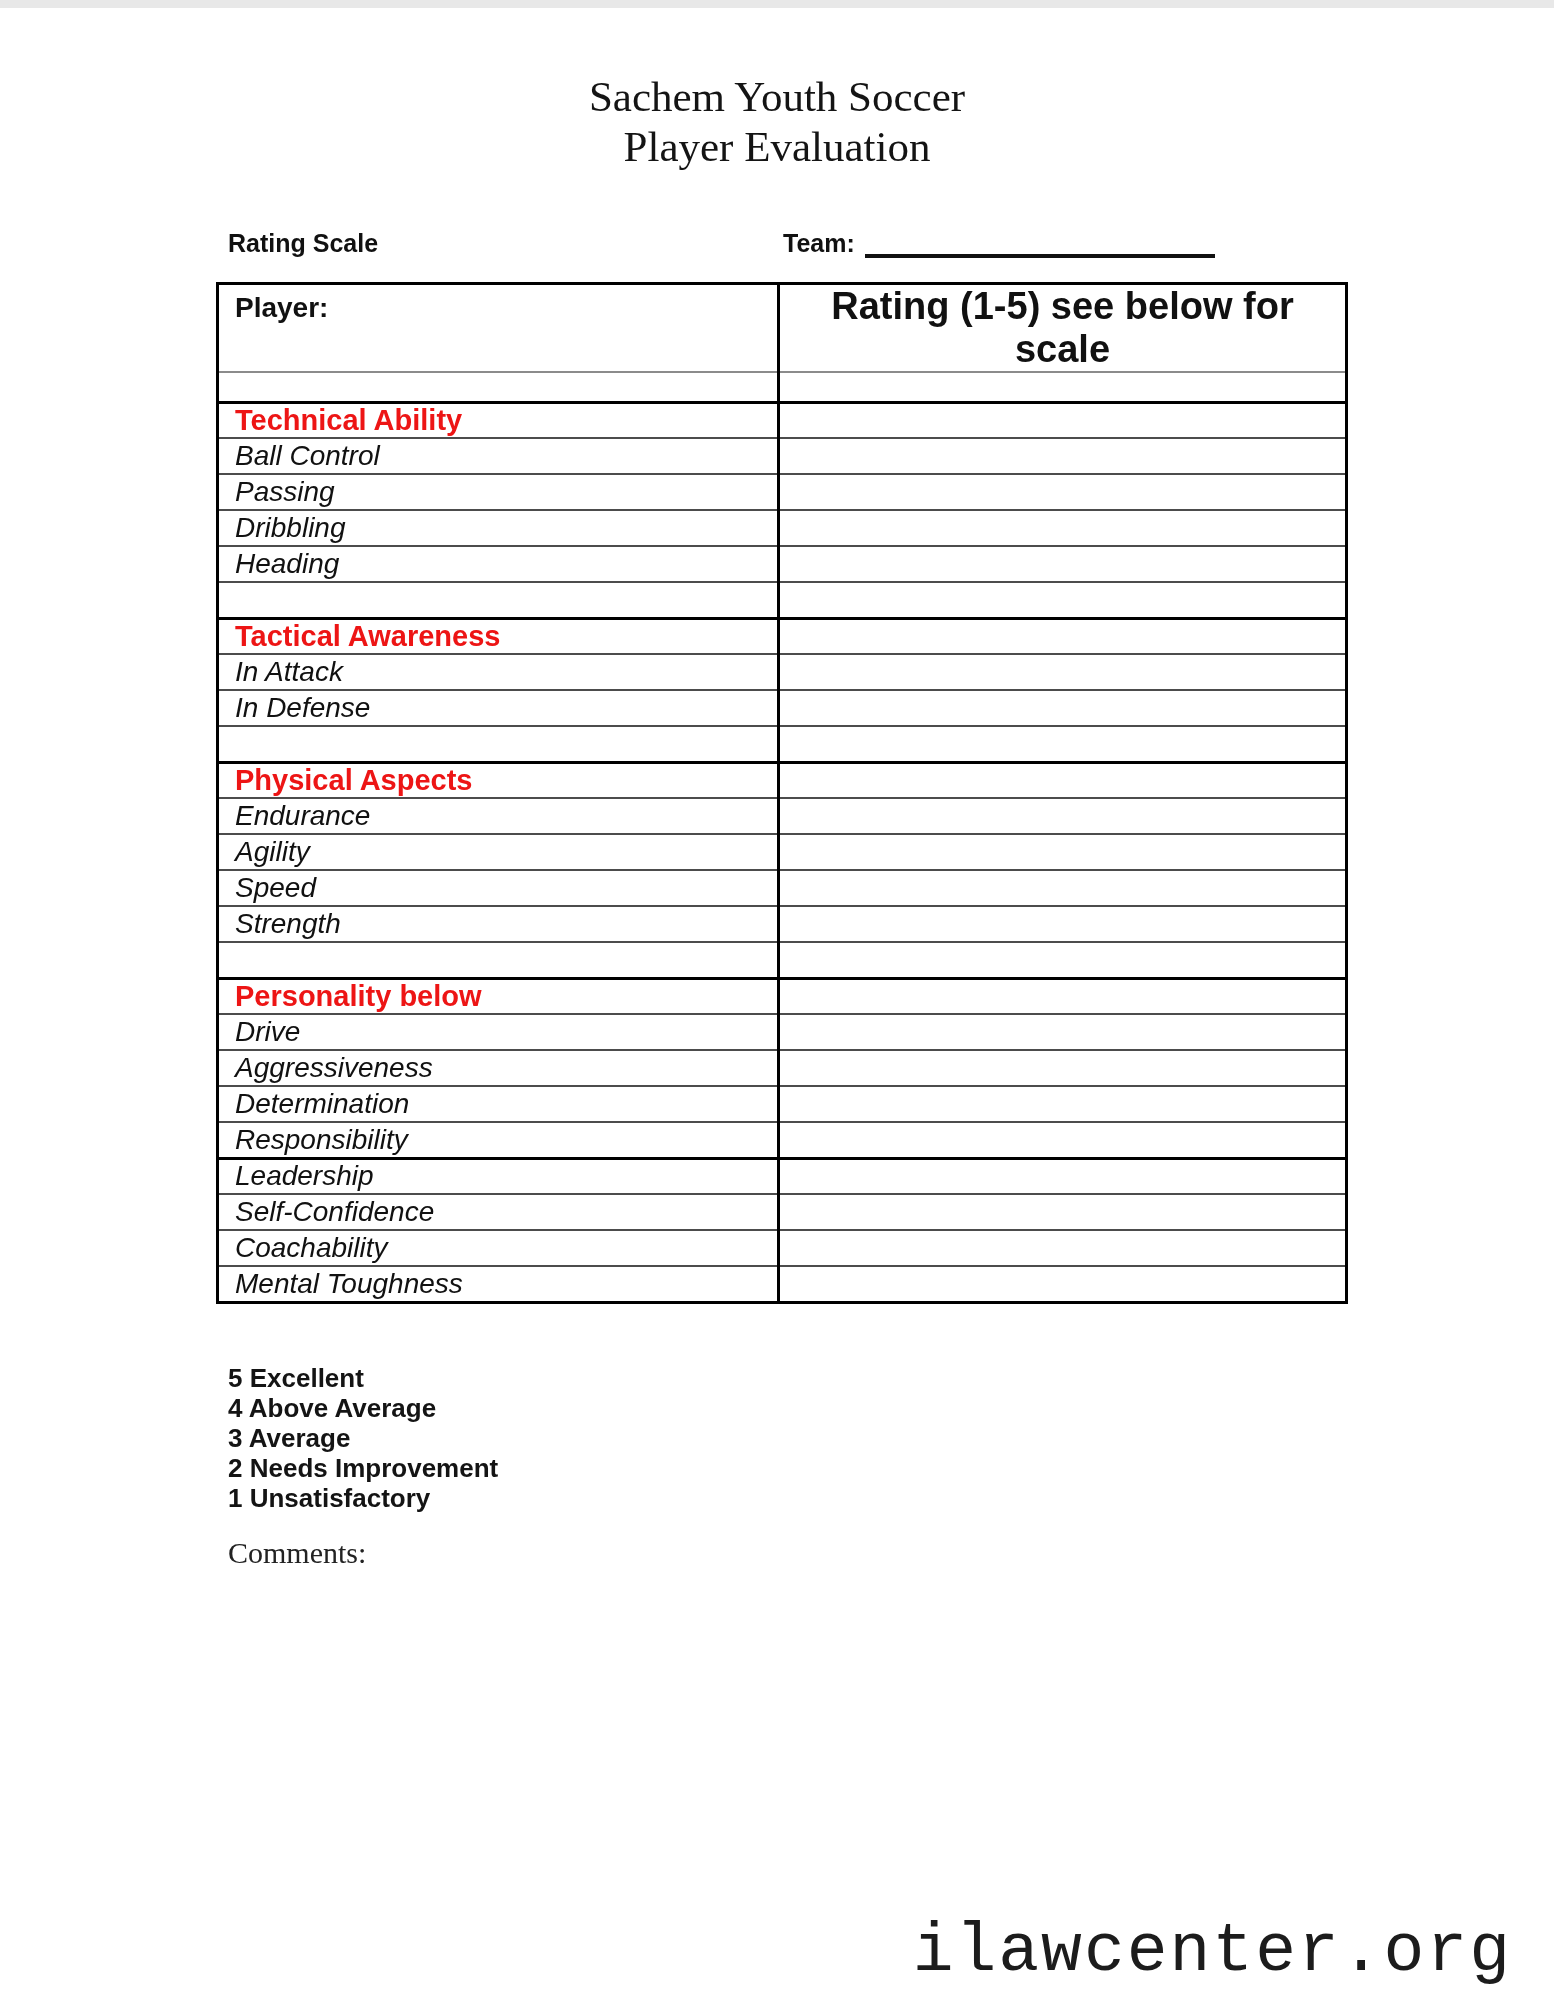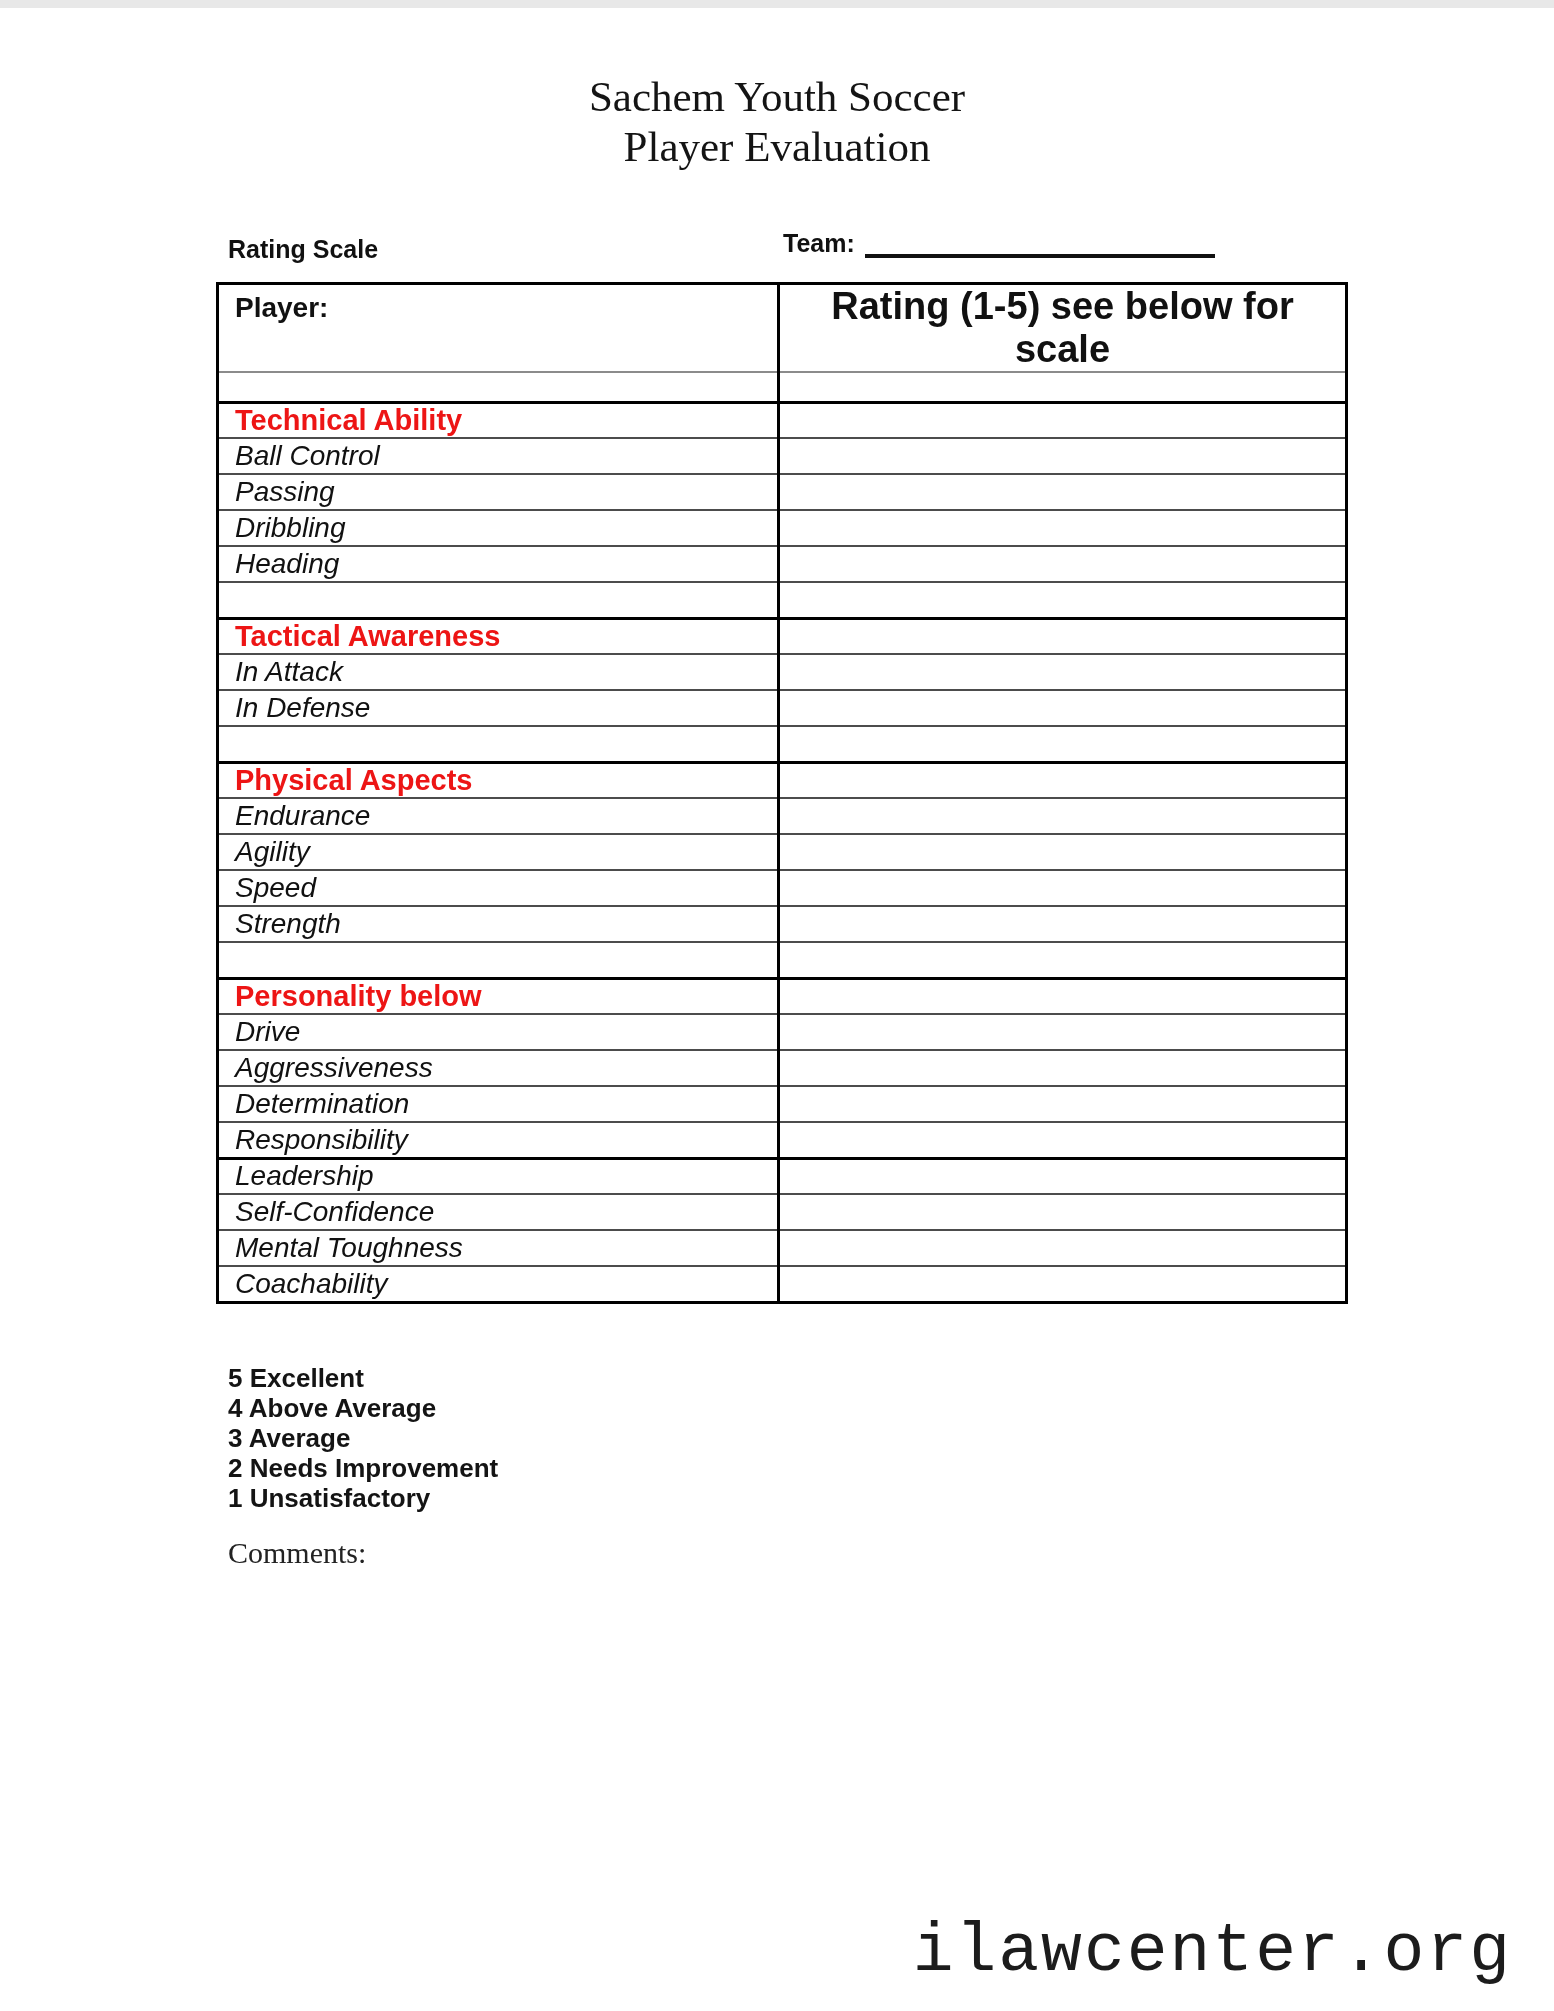--- a/index.html
+++ b/index.html
@@ -19,21 +19,21 @@
     top: 64px; left: 0; width: 100%;
     text-align: center;
     font-family: "Liberation Serif", serif;
     font-size: 43px;
     line-height: 1.16;
     font-weight: 400;
     color: #141414;
   }
   .rating-scale-label {
     position: absolute;
-    left: 228px; top: 227px;
+    left: 228px; top: 221px;
     font-size: 25px; font-weight: bold;
   }
   .team-line {
     position: absolute;
     left: 783px; top: 221px;
     font-size: 25px; font-weight: bold;
     white-space: nowrap;
   }
   .team-underline {
     display: inline-block;
@@ -229,25 +229,25 @@
       </tr>
       <tr class="skill-row">
         <td class="label-cell">Leadership</td>
         <td class="rating-cell"></td>
       </tr>
       <tr class="skill-row">
         <td class="label-cell">Self-Confidence</td>
         <td class="rating-cell"></td>
       </tr>
       <tr class="skill-row">
+        <td class="label-cell">Coachability</td>
+        <td class="rating-cell"></td>
+      </tr>
+      <tr class="skill-row">
         <td class="label-cell">Mental Toughness</td>
-        <td class="rating-cell"></td>
-      </tr>
-      <tr class="skill-row">
-        <td class="label-cell">Coachability</td>
         <td class="rating-cell"></td>
       </tr>
     </tbody>
   </table>
 
   <div class="legend">
     <div>5 Excellent</div>
     <div>4 Above Average</div>
     <div>3 Average</div>
     <div>2 Needs Improvement</div>

